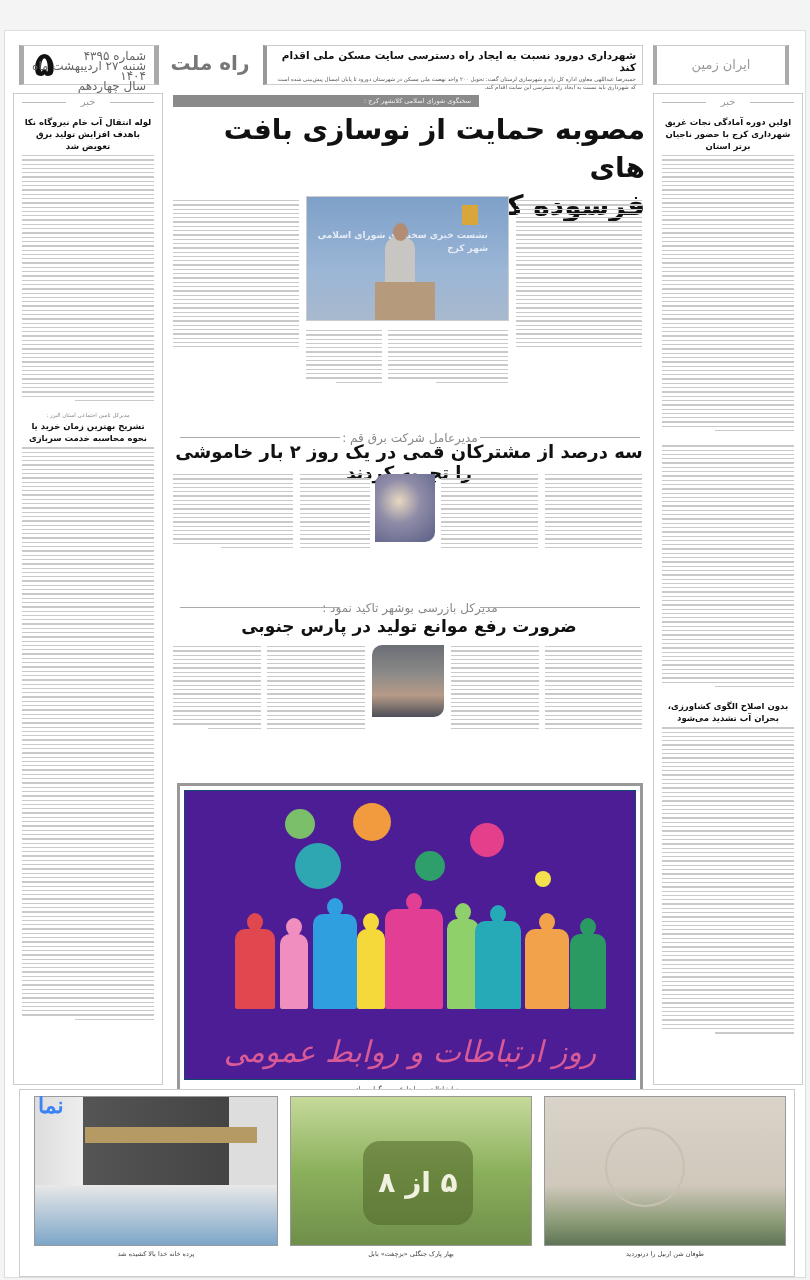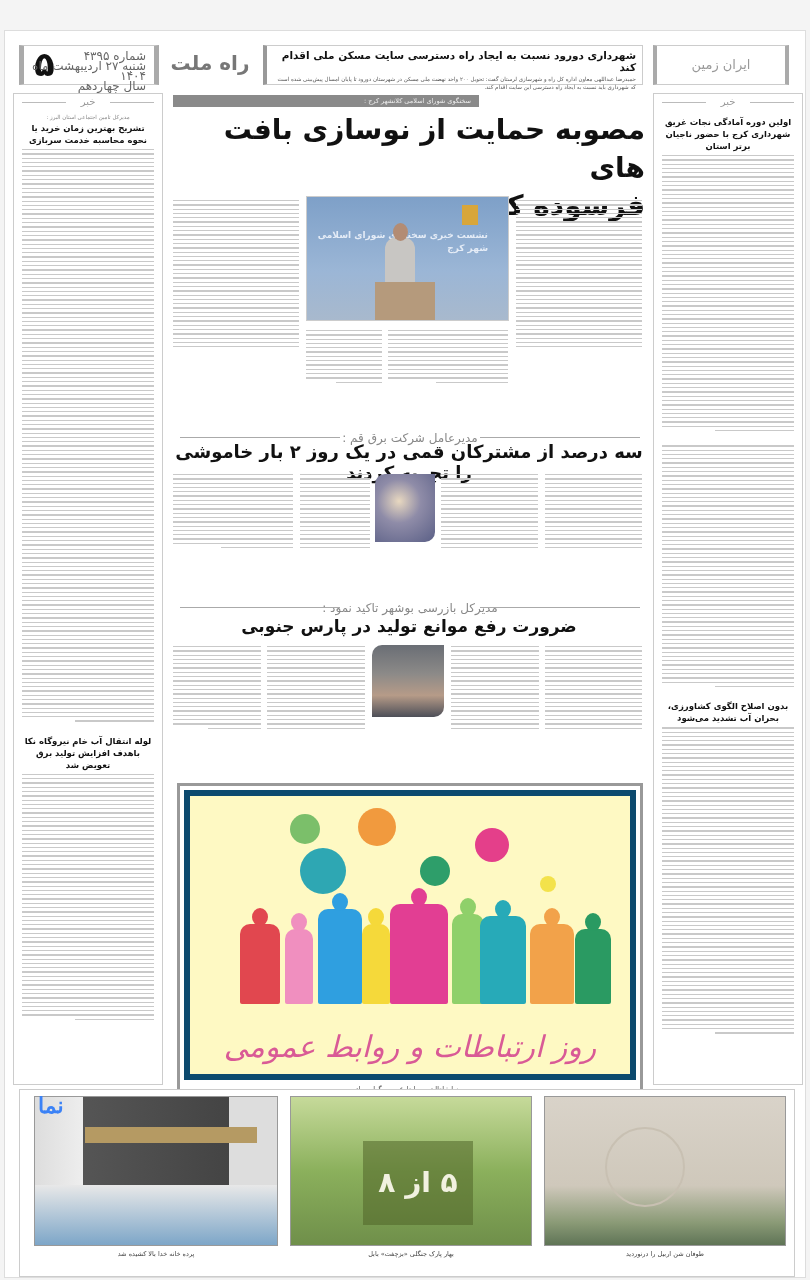--- a/index.html
+++ b/index.html
@@ -47,35 +47,35 @@
   .headline2 { position: absolute; left: 168px; top: 410px; width: 472px; text-align: center; font-size: 18px; font-weight: bold; color: #111; }
   .photo2 { position: absolute; left: 370px; top: 443px; width: 60px; height: 68px; border-radius: 10px 0 10px 0; background: radial-gradient(circle at 40% 40%, #e8d8c0 0%, #8f8ca8 40%, #5a5f86 100%); }
   .kicker-line { position: absolute; left: 170px; top: 570px; width: 470px; height: 12px; text-align: center; font-size: 12px; color: #888; }
   .kicker-line:before, .kicker-line:after { content: ""; position: absolute; top: 6px; width: 160px; border-top: 1px solid #aaa; }
   .kicker-line:before { left: 5px; } .kicker-line:after { right: 5px; }
   .headline3 { position: absolute; left: 168px; top: 585px; width: 472px; text-align: center; font-size: 17px; font-weight: bold; color: #111; }
   .photo3 { position: absolute; left: 367px; top: 614px; width: 72px; height: 72px; border-radius: 10px 0 10px 0; background: linear-gradient(180deg,#6a6e75 0%,#8c8a88 40%,#b69b88 70%,#4d4f58 100%); }
 
   
   .ad { position: absolute; left: 172px; top: 752px; width: 466px; height: 328px; border: 3px solid #999; background: #fff; padding: 4px; }
-  .ad-inner { position: relative; width: 100%; height: 290px; background: #fef9c3; border: 6px solid #0c4a6e; overflow: hidden; }
+  .ad-inner { position: relative; width: 100%; height: 290px; background: #4c1d95; border: 1px solid #0c4a6e; overflow: hidden; }
   .node { position: absolute; border-radius: 50%; }
   .fig { position: absolute; bottom: 70px; border-radius: 10px 10px 2px 2px; }
   .fig:before { content: ""; position: absolute; left: 50%; top: -16px; width: 16px; height: 18px; margin-left: -8px; border-radius: 50%; background: inherit; }
   .ad-script { position: absolute; left: 0; right: 0; bottom: 10px; text-align: center; font-size: 30px; font-style: italic; color: #d95a96; font-family: "DejaVu Serif", serif; }
   .ad-caption { text-align: center; font-size: 6.5px; color: #444; margin-top: 5px; }
 
   
   .bottom { position: absolute; left: 14px; top: 1058px; width: 776px; height: 188px; border: 1px solid #ccc; background: #fff; }
   .bphoto { position: absolute; top: 6px; height: 150px; border: 1px solid #999; overflow: hidden; }
   .bphoto.kaaba { left: 14px; width: 244px; background: linear-gradient(90deg,#ddd 0%, #eee 20%, #555 20%, #444 80%, #ddd 80%); }
   .bphoto.kaaba .band { position: absolute; left: 50px; right: 20px; top: 30px; height: 16px; background: #b59a63; }
   .bphoto.kaaba .base { position: absolute; left: 0; right: 0; bottom: 0; height: 60px; background: linear-gradient(180deg,#e8e8e8,#7da6c8); }
   .bphoto.park { left: 270px; width: 242px; background: linear-gradient(180deg,#c6da9a 0%, #8bb05c 50%, #6f8f4a 100%); }
-  .bphoto.park .badge { position: absolute; left: 72px; top: 44px; width: 110px; height: 84px; background: rgba(80,100,40,.55); border-radius: 0; color: #f1f1e0; font-size: 28px; text-align: center; line-height: 84px; font-weight: bold; }
+  .bphoto.park .badge { position: absolute; left: 72px; top: 44px; width: 110px; height: 84px; background: rgba(80,100,40,.55); border-radius: 17px; color: #f1f1e0; font-size: 28px; text-align: center; line-height: 84px; font-weight: bold; }
   .bphoto.dust { left: 524px; width: 242px; background: linear-gradient(180deg,#d9d3c9 0%, #cfc8bb 60%, #8a9a76 85%, #5f7456 100%); }
   .bphoto.dust .wheel { position: absolute; left: 60px; top: 30px; width: 80px; height: 80px; border: 2px solid #c8c0b2; border-radius: 50%; }
   .bcap { position: absolute; top: 160px; width: 244px; text-align: center; font-size: 6.5px; color: #444; }
   .brand-mark { position: absolute; left: 18px; top: 2px; font-size: 22px; font-weight: bold; color: #3b82f6; font-family: "DejaVu Serif", serif; }
 </style>
 </head>
 <body>
 
 <div class="page">
 
@@ -92,20 +92,83 @@
     <div class="h">شهرداری دورود نسبت به ایجاد راه دسترسی سایت مسکن ملی اقدام کند</div>
     <div class="p">حمیدرضا عبداللهی معاون اداره کل راه و شهرسازی لرستان گفت: تحویل ۲۰۰ واحد نهضت ملی مسکن در شهرستان دورود تا پایان امسال پیش‌بینی شده است که شهرداری باید نسبت به ایجاد راه دسترسی این سایت اقدام کند.</div>
   </div>
   <div class="mast mast-right">
     <span>ایران زمین</span>
   </div>
 
   <div class="sidecol left">
     <div class="khabar">خبر</div>
     <div class="side-item">
+      <div class="title">لوله انتقال آب خام نیروگاه نکا باهدف افزایش تولید برق تعویض شد</div>
+      <span class="lines">
+        <i></i>
+          <i></i>
+          <i></i>
+          <i></i>
+          <i></i>
+          <i></i>
+          <i></i>
+          <i></i>
+          <i></i>
+          <i></i>
+          <i></i>
+          <i></i>
+          <i></i>
+          <i></i>
+          <i></i>
+          <i></i>
+          <i></i>
+          <i></i>
+          <i></i>
+          <i></i>
+          <i></i>
+          <i></i>
+          <i></i>
+          <i></i>
+          <i></i>
+          <i></i>
+          <i></i>
+          <i></i>
+          <i></i>
+          <i></i>
+          <i></i>
+          <i></i>
+          <i></i>
+          <i></i>
+          <i></i>
+          <i></i>
+          <i></i>
+          <i></i>
+          <i></i>
+          <i></i>
+          <i></i>
+          <i></i>
+          <i></i>
+          <i></i>
+          <i></i>
+          <i></i>
+          <i></i>
+          <i></i>
+          <i></i>
+          <i></i>
+          <i></i>
+          <i></i>
+          <i></i>
+          <i></i>
+          <i></i>
+          <i></i>
+          <i></i>
+          <i class="s"></i>
+      </span>
+    </div>
+    <div class="side-item">
       <div class="kicker">مدیرکل تامین اجتماعی استان البرز :</div>
       <div class="title">تشریح بهترین زمان خرید یا نحوه محاسبه خدمت سربازی</div>
       <span class="lines">
         <i></i>
           <i></i>
           <i></i>
           <i></i>
           <i></i>
           <i></i>
           <i></i>
@@ -172,83 +235,20 @@
           <i></i>
           <i></i>
           <i></i>
           <i></i>
           <i></i>
           <i></i>
           <i></i>
           <i></i>
           <i></i>
           <i></i>
-          <i></i>
-          <i></i>
-          <i></i>
-          <i></i>
-          <i></i>
-          <i></i>
-          <i></i>
-          <i></i>
-          <i></i>
-          <i></i>
-          <i></i>
-          <i></i>
-          <i></i>
-          <i></i>
-          <i></i>
-          <i></i>
-          <i></i>
-          <i></i>
-          <i></i>
-          <i></i>
-          <i></i>
-          <i></i>
-          <i></i>
-          <i></i>
-          <i></i>
-          <i></i>
-          <i></i>
-          <i></i>
-          <i></i>
-          <i></i>
-          <i></i>
-          <i></i>
-          <i></i>
-          <i></i>
-          <i></i>
-          <i></i>
-          <i></i>
-          <i></i>
-          <i></i>
-          <i></i>
-          <i></i>
-          <i></i>
-          <i></i>
-          <i></i>
-          <i></i>
-          <i></i>
-          <i></i>
-          <i></i>
-          <i></i>
-          <i></i>
-          <i></i>
-          <i></i>
-          <i></i>
-          <i></i>
-          <i></i>
-          <i></i>
-          <i class="s"></i>
-      </span>
-    </div>
-    <div class="side-item">
-      <div class="title">لوله انتقال آب خام نیروگاه نکا باهدف افزایش تولید برق تعویض شد</div>
-      <span class="lines">
-        <i></i>
           <i></i>
           <i></i>
           <i></i>
           <i></i>
           <i></i>
           <i></i>
           <i></i>
           <i></i>
           <i></i>
           <i></i>

